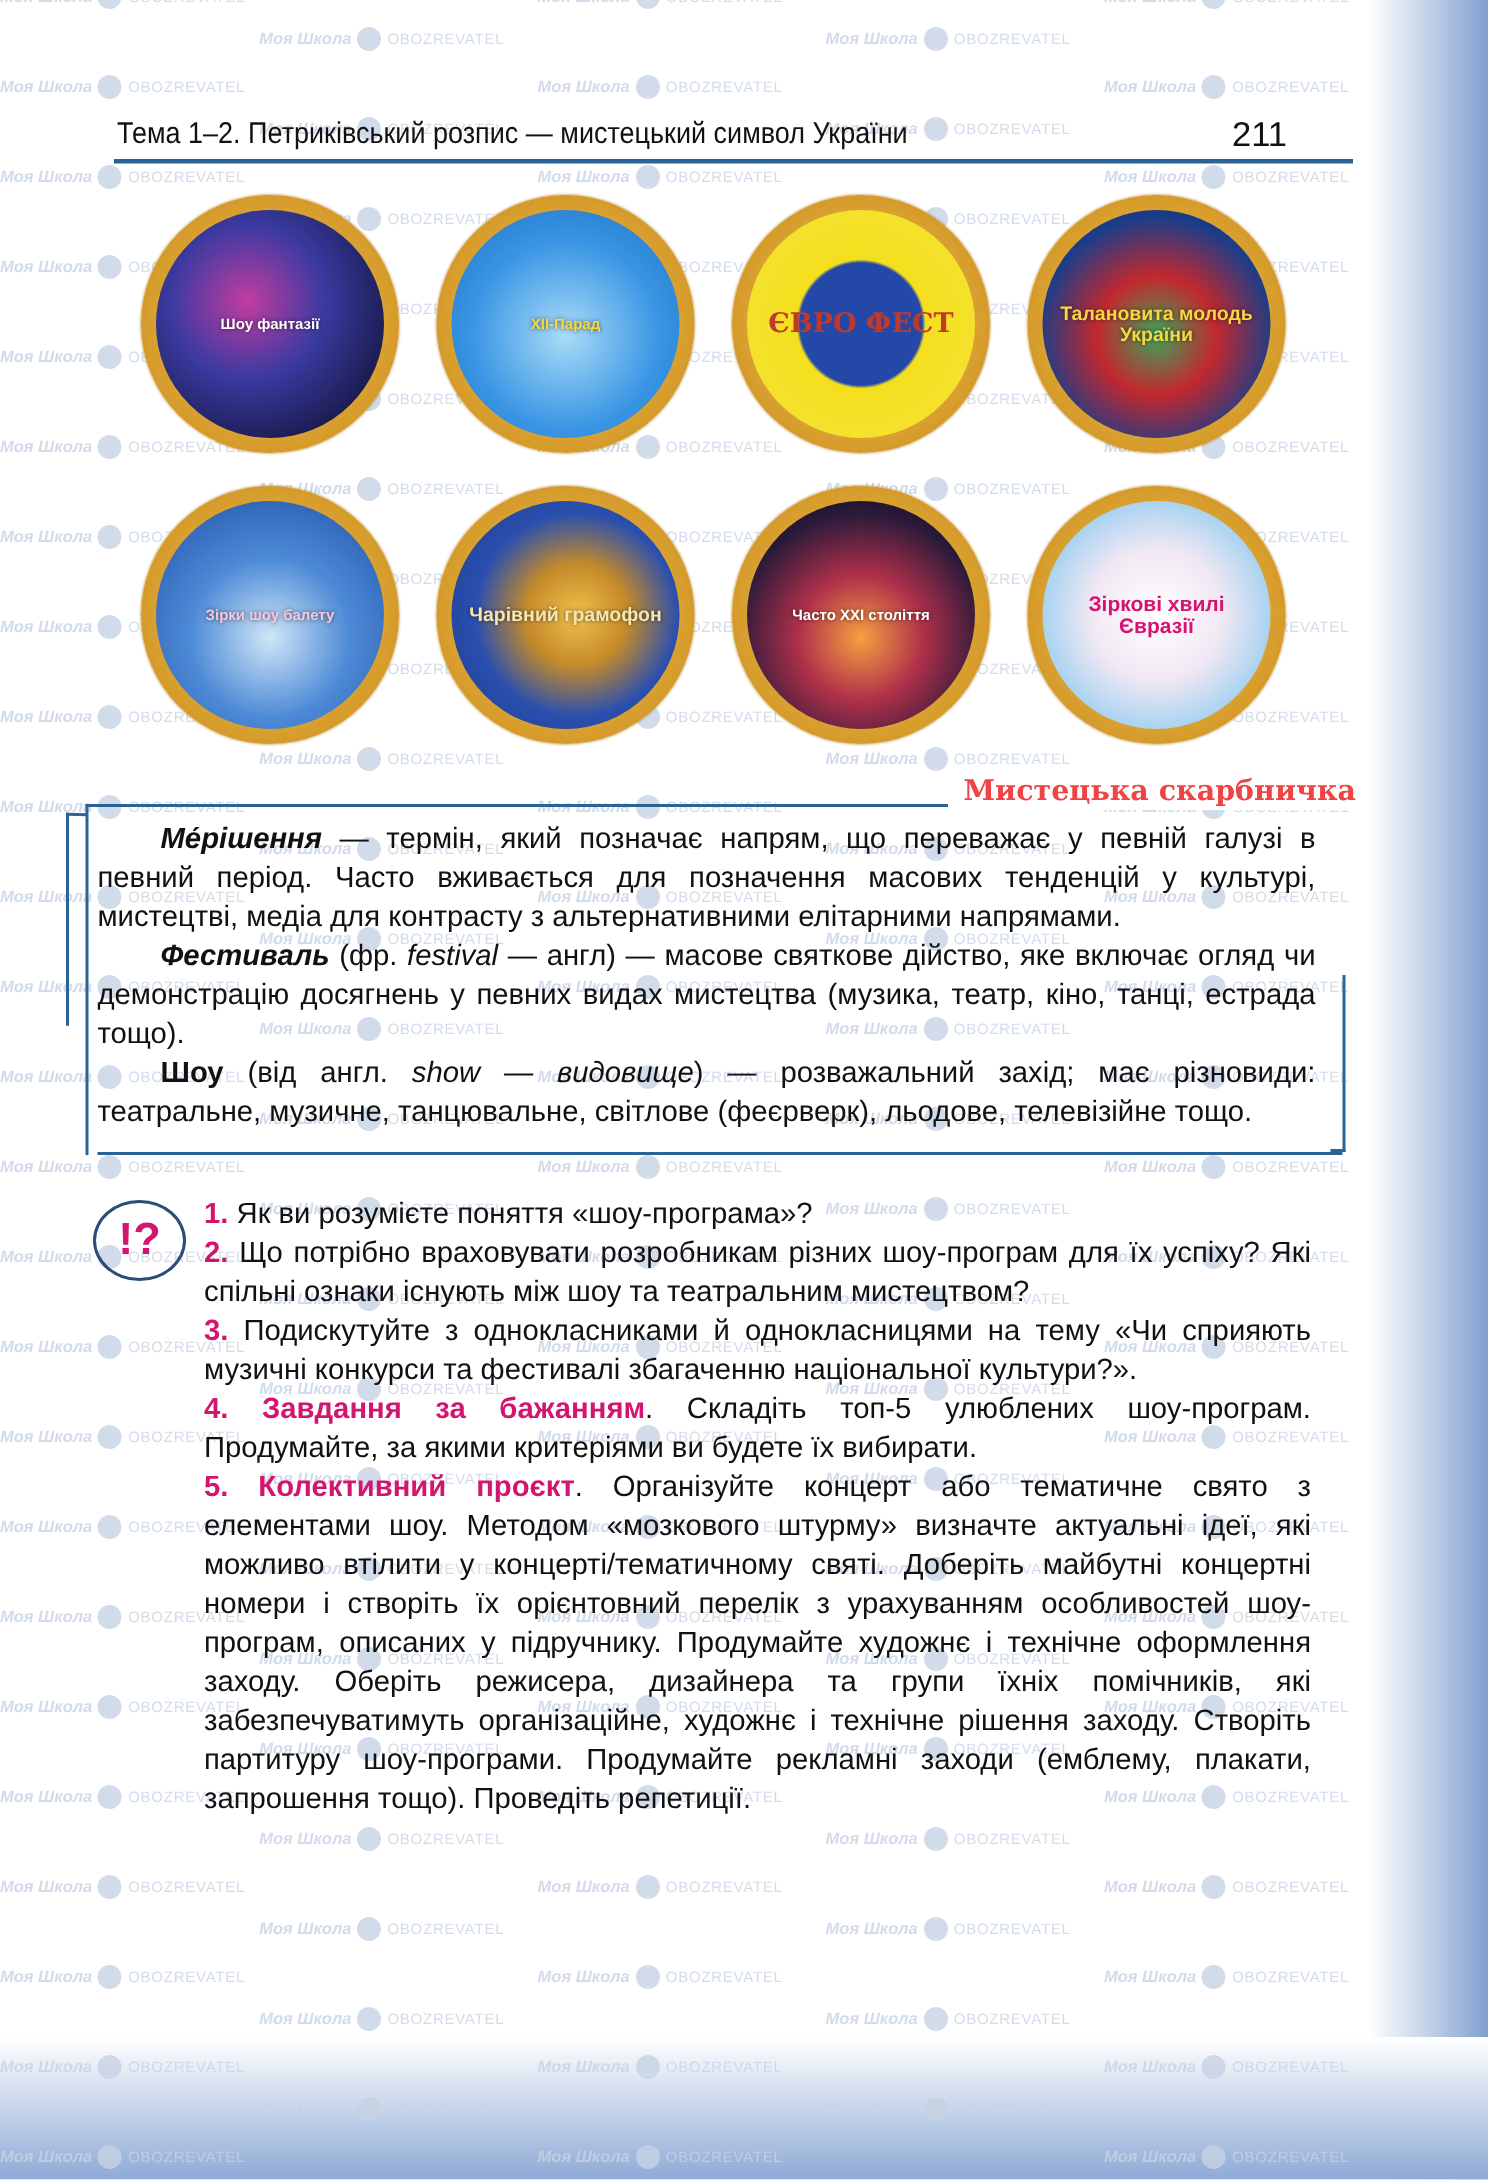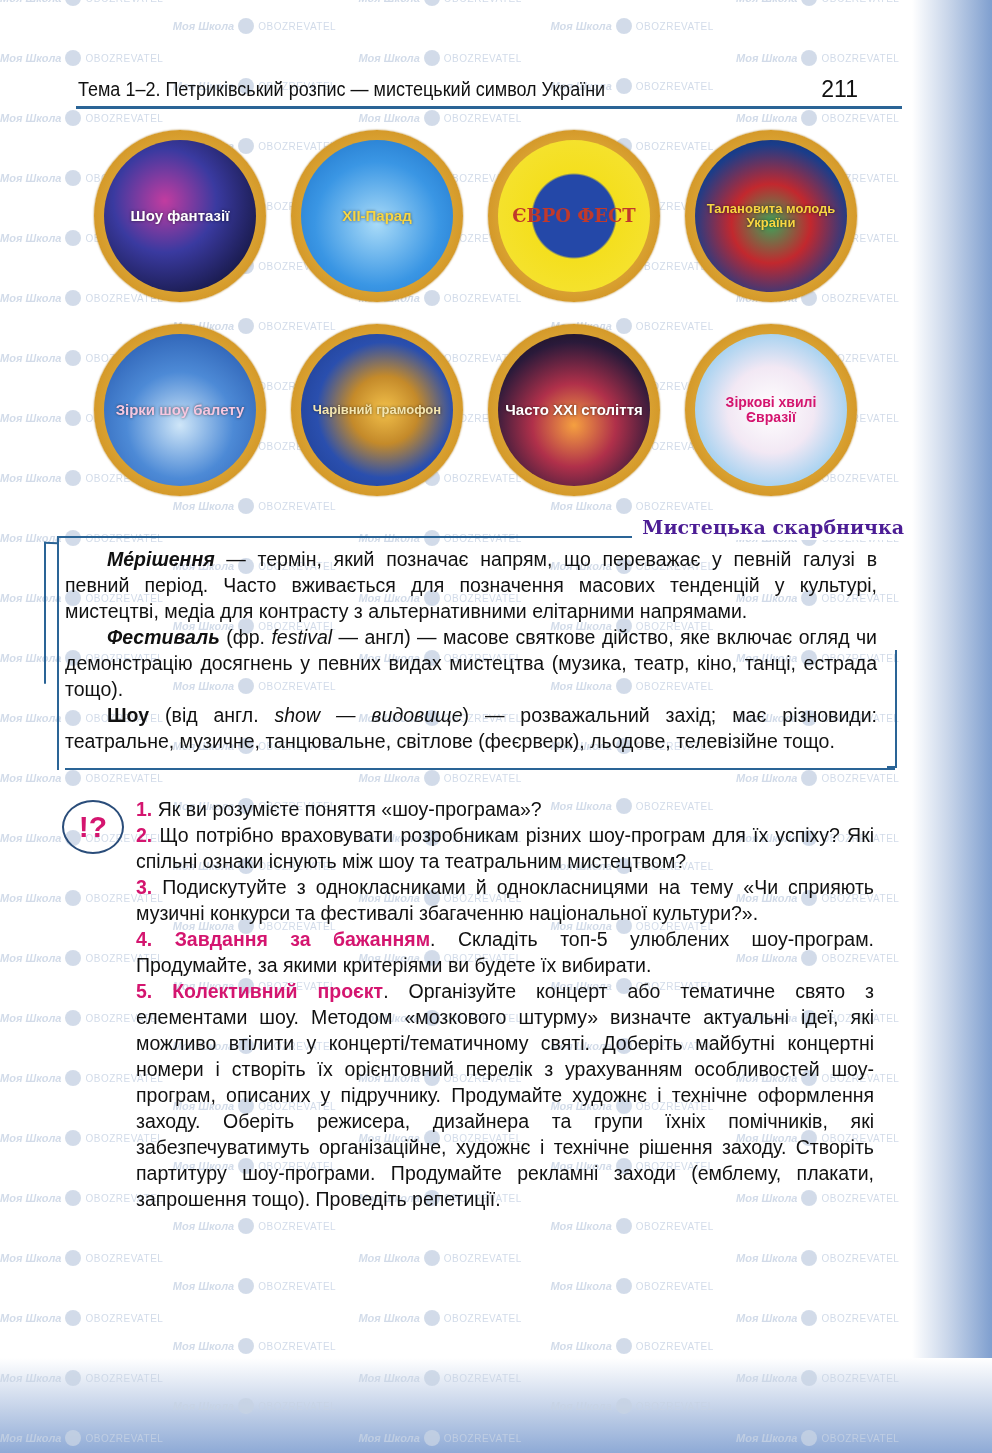--- a/index.html
+++ b/index.html
@@ -46,21 +46,21 @@
     position: absolute; width: 172px; height: 172px; border-radius: 50%;
     background: radial-gradient(circle, #f8d96a 0%, #d59a2a 70%, #f4d27a 100%);
     box-shadow: 0 0 2px #a7781e;
   }
   .badge-inner {
     position: absolute; inset: 10px; border-radius: 50%;
     display: flex; align-items: center; justify-content: center; text-align: center;
     overflow: hidden;
   }
   .badge-label {
-    font-weight: bold; font-size: 15px; line-height: 1.1; padding: 6px;
+    font-weight: bold; font-size: 10px; line-height: 1.1; padding: 6px;
     text-shadow: 0 0 3px rgba(0,0,0,.6);
   }
 
   .box {
     position: absolute; left: 57px; top: 536px; width: 835px; height: 232px;
   }
   .box-frame {
     position: absolute; left: 0; top: 0; width: 835px; height: 232px;
     border: 2px solid #2a6496; border-right: none; border-bottom: none;
   }
@@ -74,21 +74,21 @@
     transform: skewY(2deg);
   }
   .box-right-fold {
     position: absolute; left: 830px; top: 114px; width: 8px; height: 116px;
     border-right: 2px solid #2a6496; border-bottom: 2px solid #2a6496;
   }
   .box-title-bg {
     position: absolute; right: -20px; top: -22px; padding: 2px 8px 2px 10px; background: #fff;
   }
   .box-title {
-    font-family: "DejaVu Serif", serif; font-weight: bold; font-size: 19px; color: #4c1d95;
+    font-family: "DejaVu Serif", serif; font-weight: bold; font-size: 19px; color: #ef4444;
   }
   .box-text {
     position: absolute; left: 8px; top: 10px; width: 812px;
     font-size: 19.5px; line-height: 26px; text-align: justify;
   }
   .box-text p { margin: 0; text-indent: 42px; }
 
   .qicon {
     position: absolute; left: 62px; top: 800px; width: 58px; height: 50px;
     border: 2px solid #2a4d7a; border-radius: 50%;

